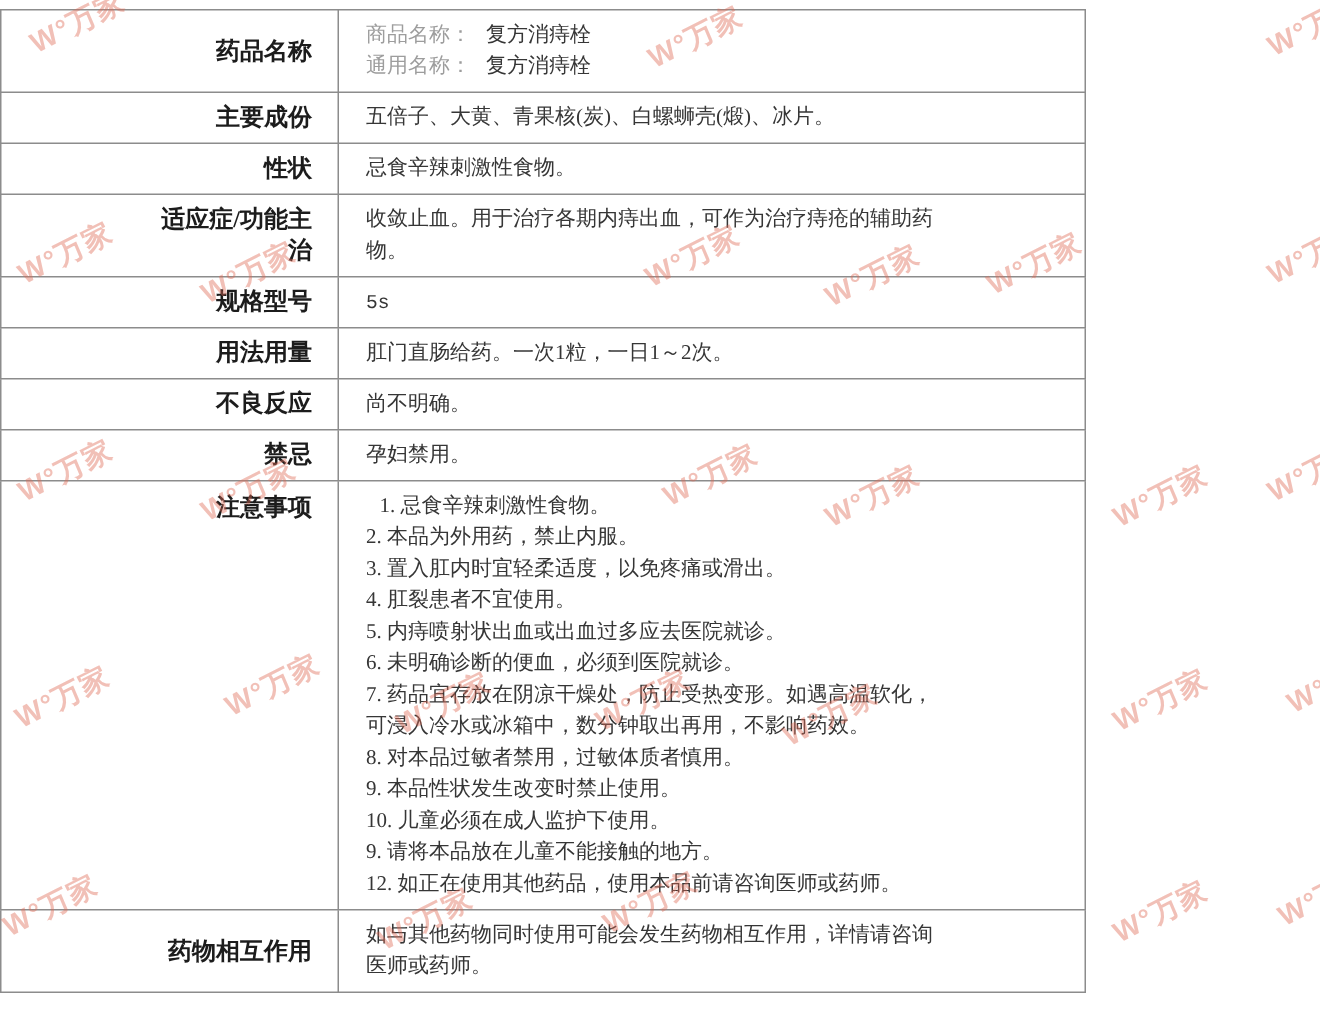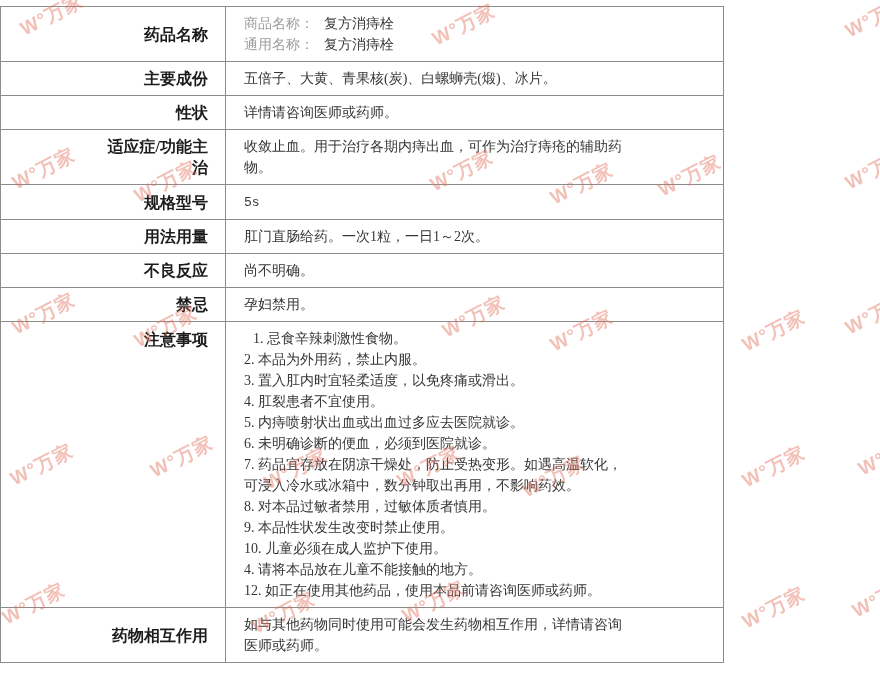--- a/index.html
+++ b/index.html
@@ -113,21 +113,21 @@
         </td>
       </tr>
 
       <tr>
         <td class="label-cell">主要成份</td>
         <td class="value-cell">五倍子、大黄、青果核(炭)、白螺蛳壳(煅)、冰片。</td>
       </tr>
 
       <tr>
         <td class="label-cell">性状</td>
-        <td class="value-cell">详情请咨询医师或药师。</td>
+        <td class="value-cell">忌食辛辣刺激性食物。</td>
       </tr>
 
       <tr>
         <td class="label-cell">
           <span class="wrap-label">适应症/功能主治</span>
         </td>
         <td class="value-cell">收敛止血。用于治疗各期内痔出血，可作为治疗痔疮的辅助药物。</td>
       </tr>
 
       <tr>
@@ -159,21 +159,21 @@
             <div class="note-line">1. 忌食辛辣刺激性食物。</div>
             <div class="note-line">2. 本品为外用药，禁止内服。</div>
             <div class="note-line">3. 置入肛内时宜轻柔适度，以免疼痛或滑出。</div>
             <div class="note-line">4. 肛裂患者不宜使用。</div>
             <div class="note-line">5. 内痔喷射状出血或出血过多应去医院就诊。</div>
             <div class="note-line">6. 未明确诊断的便血，必须到医院就诊。</div>
             <div class="note-line">7. 药品宜存放在阴凉干燥处，防止受热变形。如遇高温软化，可浸入冷水或冰箱中，数分钟取出再用，不影响药效。</div>
             <div class="note-line">8. 对本品过敏者禁用，过敏体质者慎用。</div>
             <div class="note-line">9. 本品性状发生改变时禁止使用。</div>
             <div class="note-line">10. 儿童必须在成人监护下使用。</div>
-            <div class="note-line">4. 请将本品放在儿童不能接触的地方。</div>
+            <div class="note-line">9. 请将本品放在儿童不能接触的地方。</div>
             <div class="note-line">12. 如正在使用其他药品，使用本品前请咨询医师或药师。</div>
           </div>
         </td>
       </tr>
 
       <tr>
         <td class="label-cell">药物相互作用</td>
         <td class="value-cell">如与其他药物同时使用可能会发生药物相互作用，详情请咨询医师或药师。</td>
       </tr>
     </tbody>

